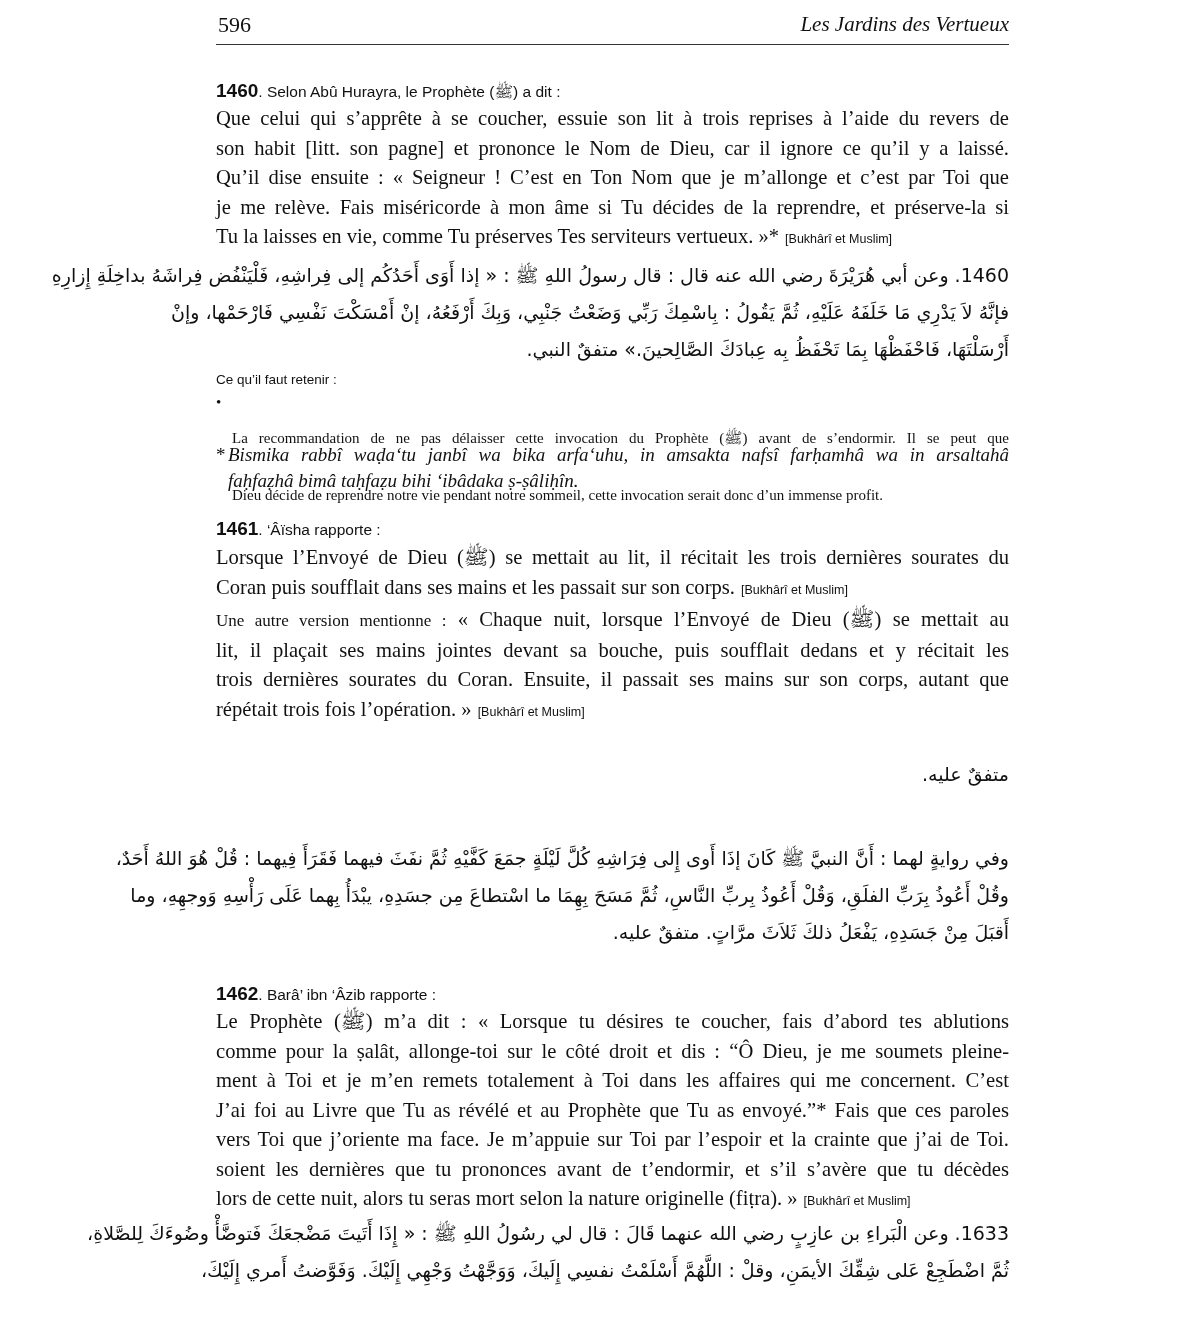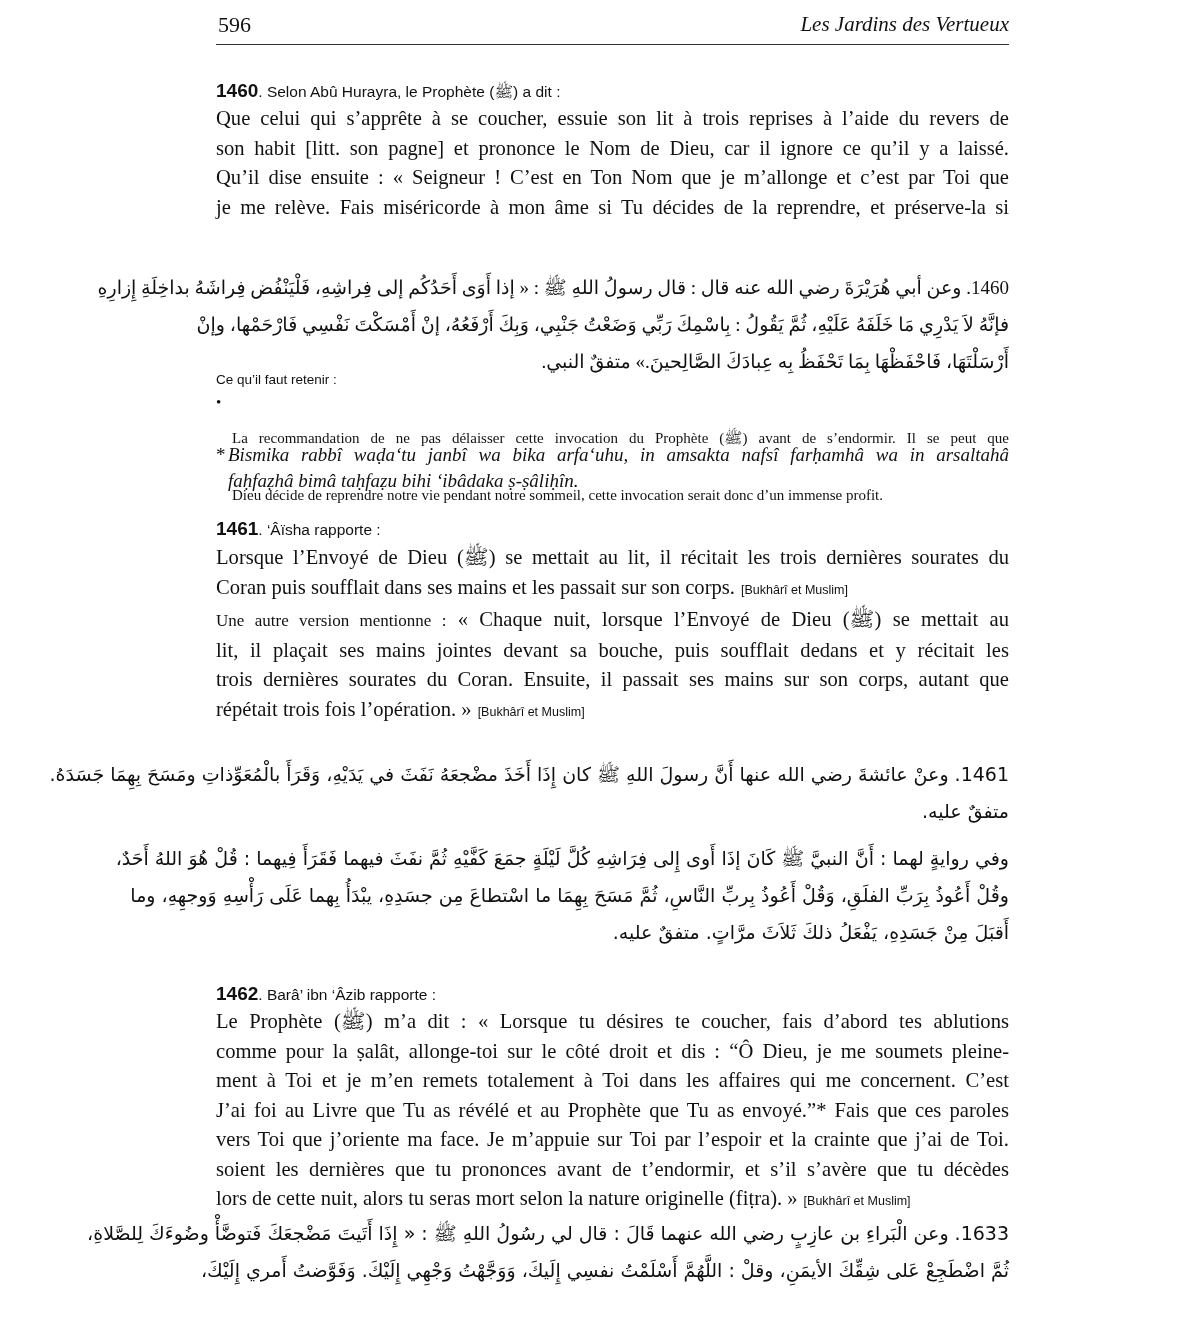--- a/index.html
+++ b/index.html
@@ -48,22 +48,23 @@
   </div>
 
   <div class="hadith-heading" style="top:80px;">
     <span class="num">1460</span><span>. Selon Abû Hurayra, le Prophète (ﷺ) a dit :</span>
   </div>
   <div class="fr" style="top:104px;">
     <span class="line">Que celui qui s’apprête à se coucher, essuie son lit à trois reprises à l’aide du revers de</span>
     <span class="line">son habit [litt. son pagne] et prononce le Nom de Dieu, car il ignore ce qu’il y a laissé.</span>
     <span class="line">Qu’il dise ensuite : « Seigneur ! C’est en Ton Nom que je m’allonge et c’est par Toi que</span>
     <span class="line">je me relève. Fais miséricorde à mon âme si Tu décides de la reprendre, et préserve-la si</span>
+    <span class="line last"><span>Tu la laisses en vie, comme Tu préserves Tes serviteurs vertueux. »*</span><span class="src">[Bukhârî et Muslim]</span></span>
   </div>
-  <div class="ar" style="top:269px;font-family:Liberation Serif, serif;">
+  <div class="ar" style="top:257px;">
     <span class="line">1460. وعن أبي هُرَيْرَةَ رضي الله عنه قال : قال رسولُ اللهِ ﷺ : « إذا أَوَى أَحَدُكُم إلى فِراشِهِ، فَلْيَنْفُض فِراشَهُ بداخِلَةِ إِزارِهِ</span>
     <span class="line">فإنَّهُ لاَ يَدْرِي مَا خَلَفَهُ عَلَيْهِ، ثُمَّ يَقُولُ : بِاسْمِكَ رَبِّي وَضَعْتُ جَنْبِي، وَبِكَ أَرْفَعُهُ، إنْ أَمْسَكْتَ نَفْسِي فَارْحَمْها، وإنْ</span>
     <span class="line last">أَرْسَلْتَهَا، فَاحْفَظْهَا بِمَا تَحْفَظُ بِه عِبادَكَ الصَّالِحينَ.» متفقٌ النبي.</span>
   </div>
   <div class="retain-title" style="top:372px;">Ce qu’il faut retenir :</div>
   <div class="retain-item" style="top:392px;">
     <span class="bullet">•</span>
     <span class="text">
       <span class="line">La recommandation de ne pas délaisser cette invocation du Prophète (ﷺ) avant de s’endormir. Il se peut que</span>
       <span class="line last">Dieu décide de reprendre notre vie pendant notre sommeil, cette invocation serait donc d’un immense profit.</span>
@@ -82,21 +83,20 @@
   </div>
   <div class="fr" style="top:543px;">
     <span class="line">Lorsque l’Envoyé de Dieu (ﷺ) se mettait au lit, il récitait les trois dernières sourates du</span>
     <span class="line last"><span>Coran puis soufflait dans ses mains et les passait sur son corps.</span><span class="src">[Bukhârî et Muslim]</span></span>
     <span class="line"><span class="small-intro">Une autre version mentionne :</span><span> « Chaque nuit, lorsque l’Envoyé de Dieu (ﷺ) se mettait au</span></span>
     <span class="line">lit, il plaçait ses mains jointes devant sa bouche, puis soufflait dedans et y récitait les</span>
     <span class="line">trois dernières sourates du Coran. Ensuite, il passait ses mains sur son corps, autant que</span>
     <span class="line last"><span>répétait trois fois l’opération. »</span><span class="src">[Bukhârî et Muslim]</span></span>
   </div>
   <div class="ar" style="top:756px;">
-    <span class="line">1461. وعنْ عائشةَ رضي الله عنها أَنَّ رسولَ اللهِ ﷺ كان إِذَا أَخَذَ مضْجعَهُ نَفَثَ في يَدَيْهِ، وَقَرَأَ بالْمُعَوِّذاتِ ومَسَحَ بِهِمَا جَسَدَهُ.</span>
     <span class="line last">متفقٌ عليه.</span>
   </div>
   <div class="ar" style="top:840px;">
     <span class="line">وفي روايةٍ لهما : أَنَّ النبيَّ ﷺ كَانَ إذَا أَوى إِلى فِرَاشِهِ كُلَّ لَيْلَةٍ جمَعَ كَفَّيْهِ ثُمَّ نفَثَ فيهما فَقَرَأَ فِيهما : قُلْ هُوَ اللهُ أَحَدٌ،</span>
     <span class="line">وقُلْ أَعُوذُ بِرَبِّ الفلَقِ، وَقُلْ أَعُوذُ بِربِّ النَّاسِ، ثُمَّ مَسَحَ بِهِمَا ما اسْتطاعَ مِن جسَدِهِ، يبْدَأُ بِهما عَلَى رَأْسِهِ وَوجهِهِ، وما</span>
     <span class="line last">أَقبَلَ مِنْ جَسَدِهِ، يَفْعَلُ ذلكَ ثَلاَثَ مرَّاتٍ. متفقٌ عليه.</span>
   </div>
 
   <div class="hadith-heading" style="top:983px;">
     <span class="num">1462</span><span>. Barâ’ ibn ‘Âzib rapporte :</span>

